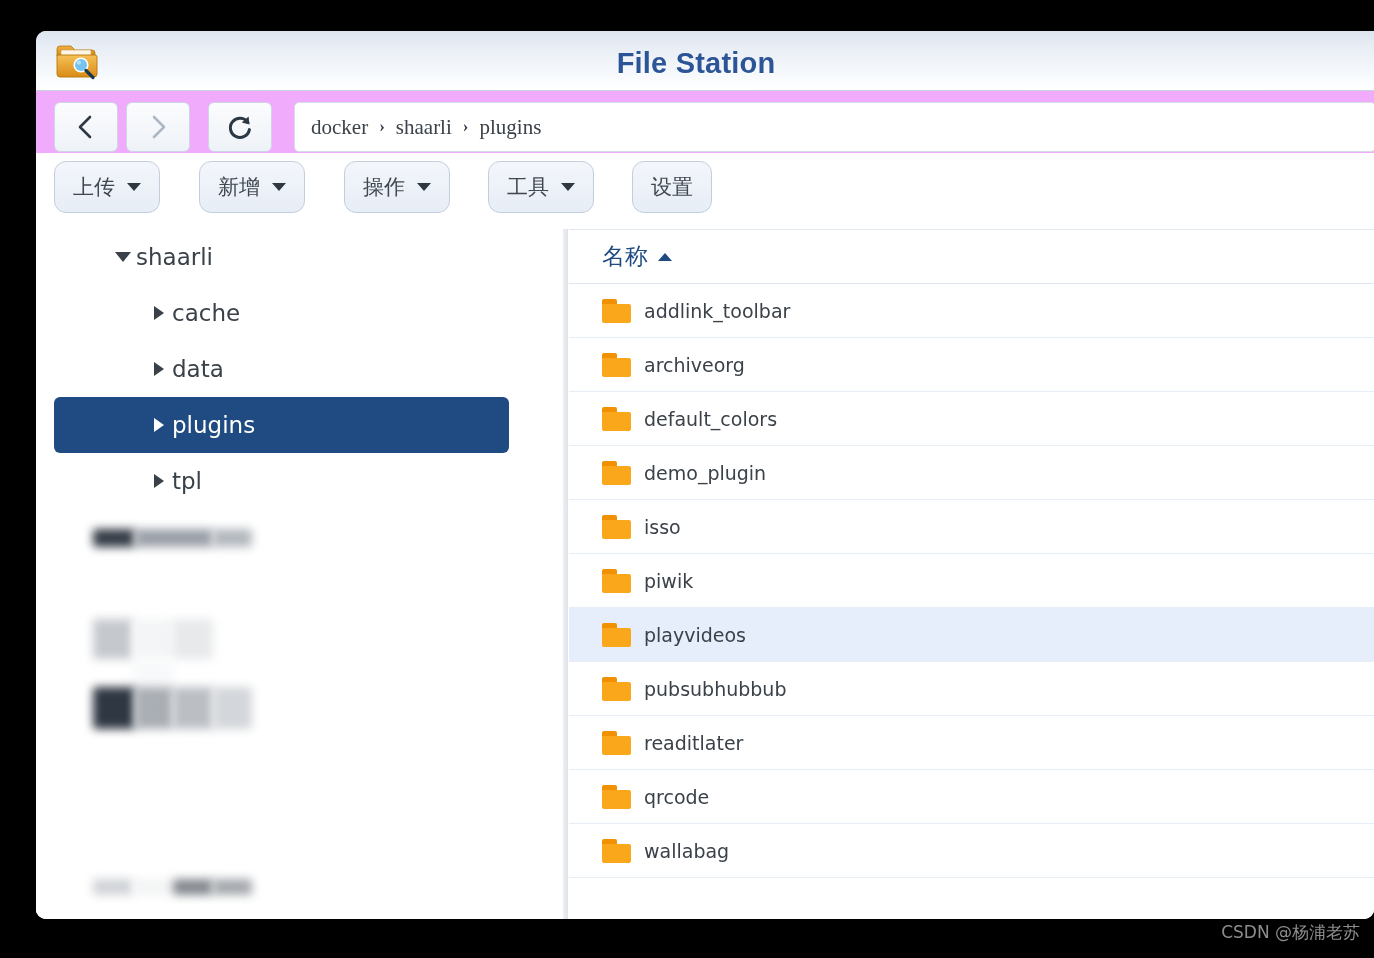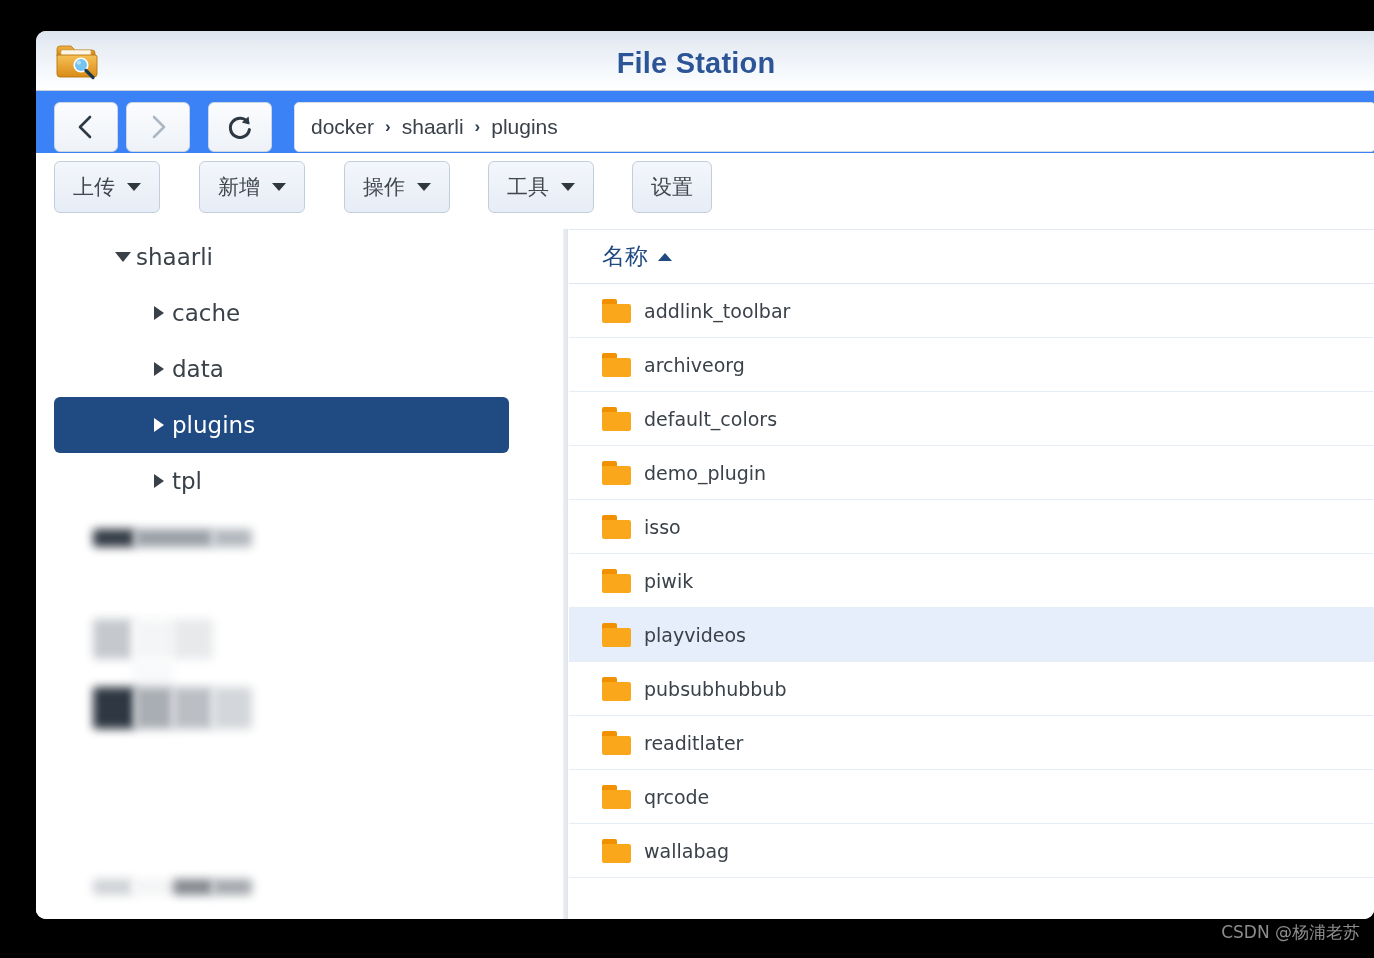--- a/index.html
+++ b/index.html
@@ -60,21 +60,22 @@
     font-weight: bold;
     letter-spacing: 0.2px;
     text-shadow: 0 1px 0 rgba(255,255,255,0.85);
     padding-right: 18px;
   }
 
   
   .navrow {
     position: relative;
     height: 62px;
-    background: #3b82f6;
+    background: #f0abfc;
+    font-family: Liberation Serif, serif;
   }
   .navbtn {
     position: absolute;
     top: 11px;
     width: 64px;
     height: 50px;
     border: 1px solid #ccd6e2;
     border-radius: 6px;
     background: linear-gradient(to bottom, #fbfcfe 0%, #eef2f7 100%);
     box-sizing: border-box;
@@ -117,21 +118,21 @@
   .toolbar {
     position: relative;
     height: 76px;
     background: #ffffff;
   }
   .tbtn {
     position: absolute;
     top: 8px;
     height: 52px;
     border: 1px solid #c3cedd;
-    border-radius: 6px;
+    border-radius: 12px;
     background: linear-gradient(to bottom, #f3f6fb 0%, #e7edf6 100%);
     box-sizing: border-box;
     display: flex;
     align-items: center;
     justify-content: center;
     cursor: pointer;
     padding: 16px 18px;
   }
   .tbtn .tlabel {
     font-size: 21px;

